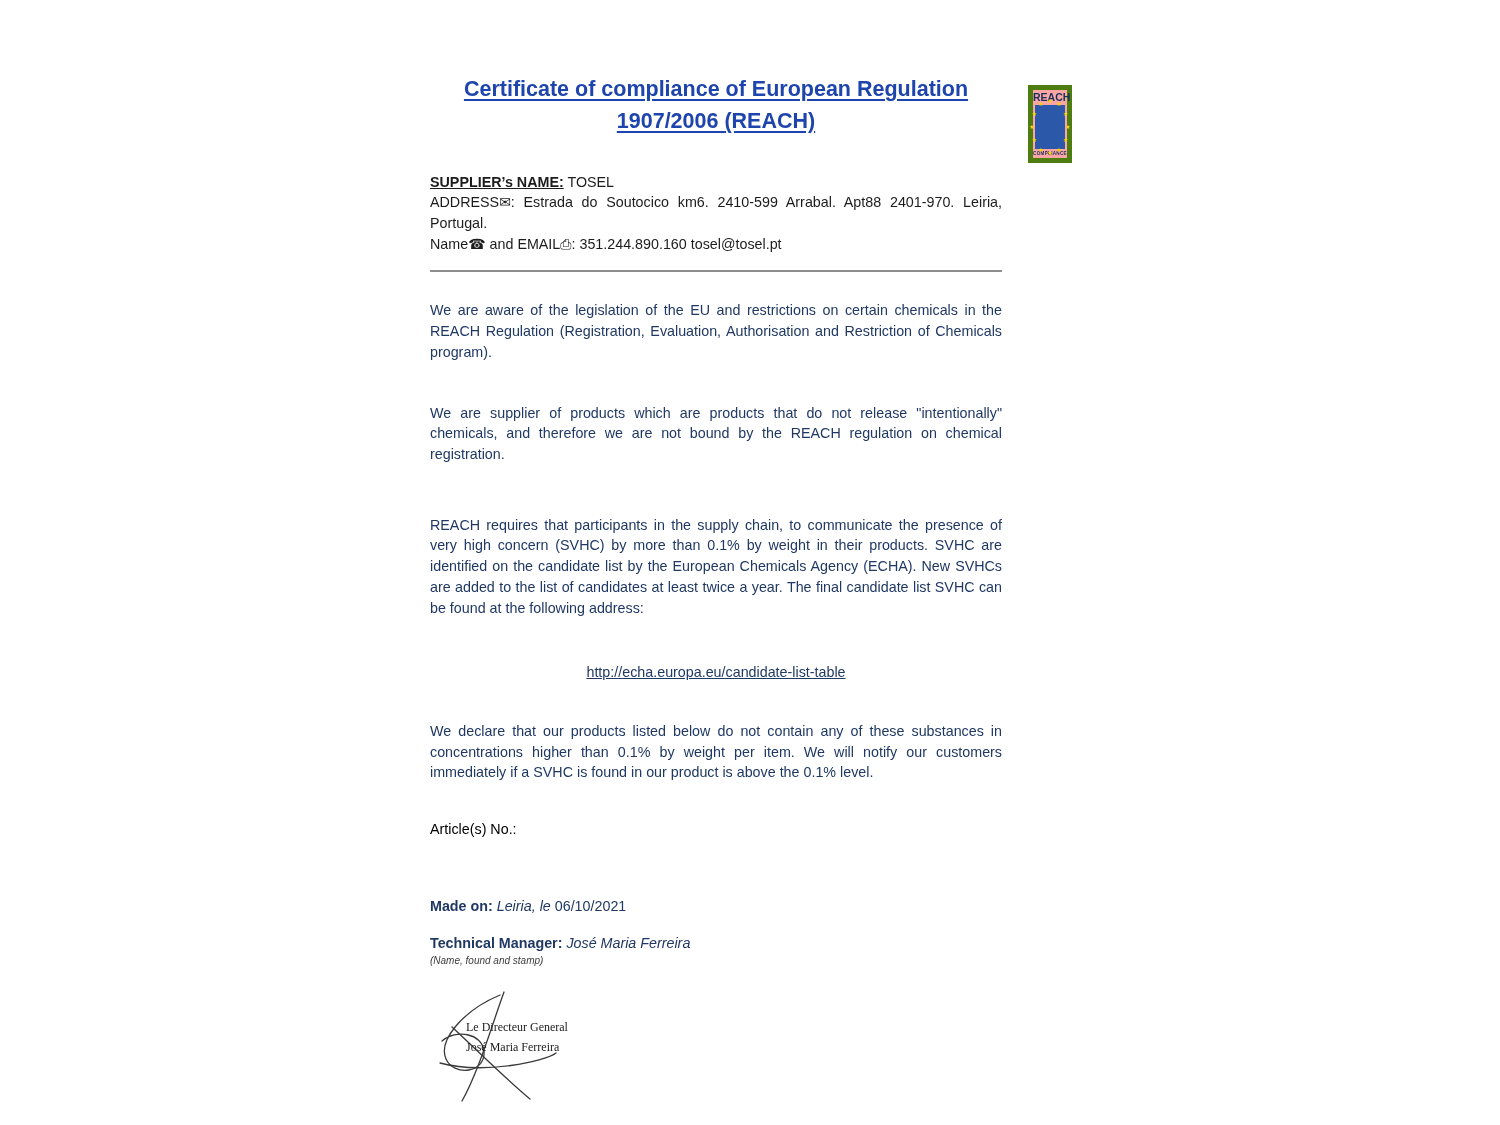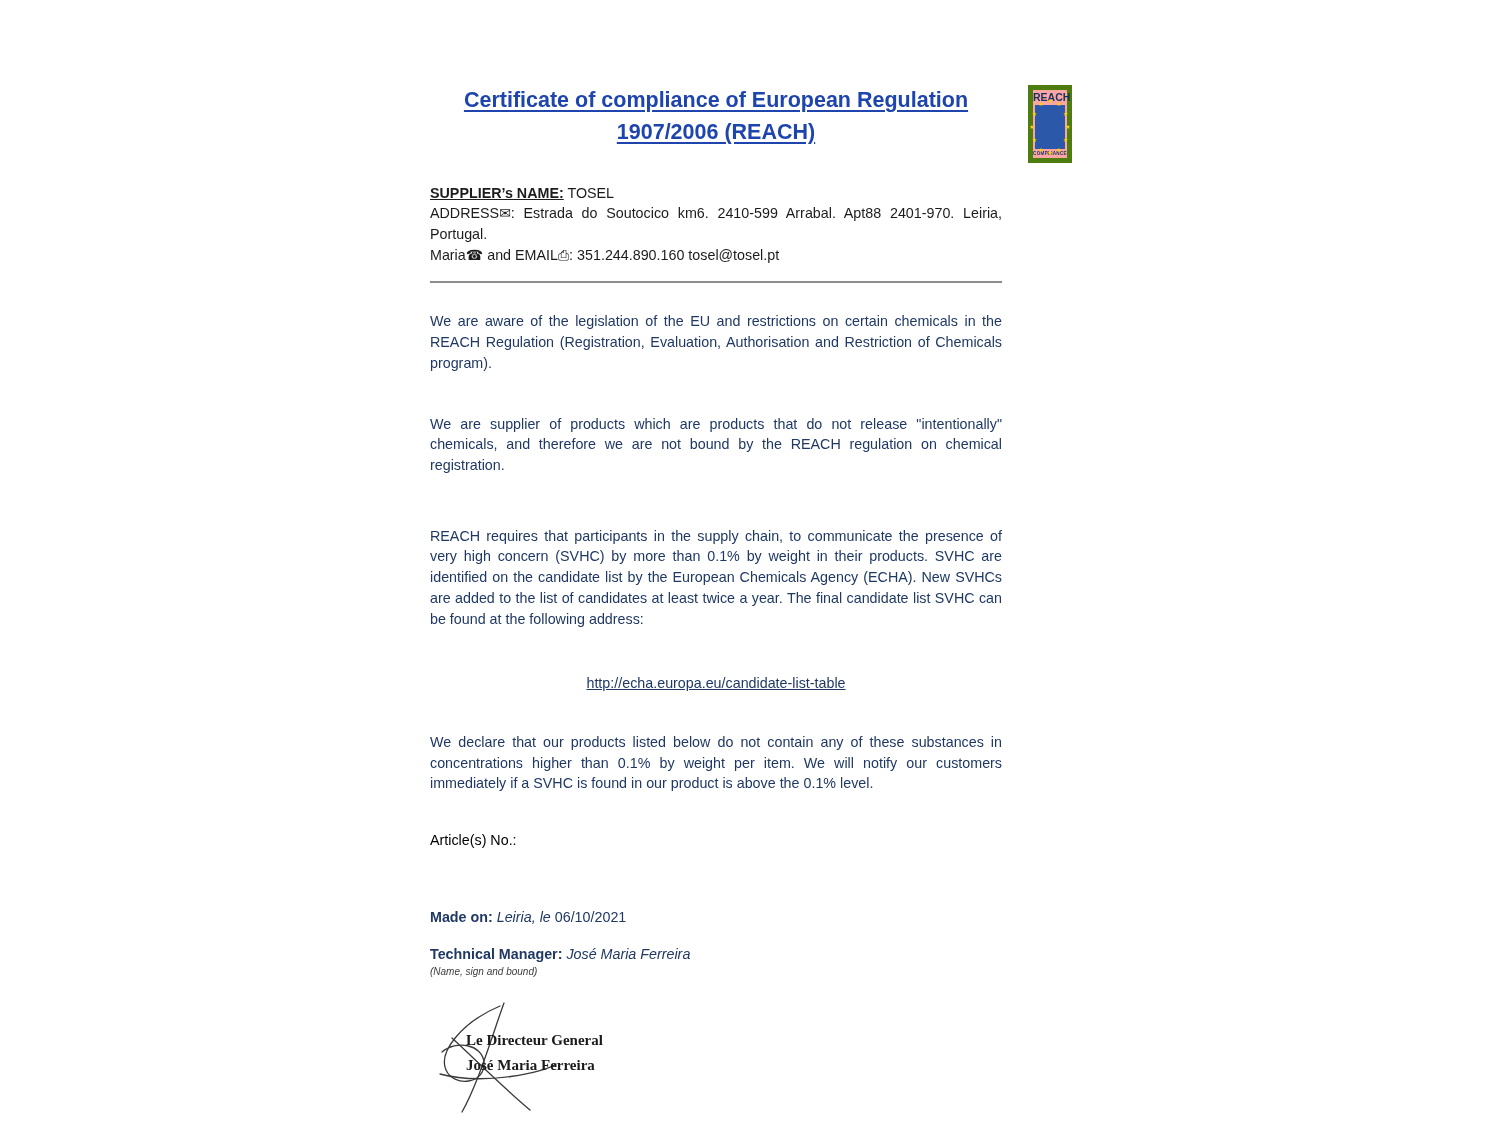--- a/index.html
+++ b/index.html
@@ -9,21 +9,21 @@
     font-family: "Liberation Sans", sans-serif;
     position: relative;
     overflow: hidden;
   }
   .page { position: absolute; inset: 0; background: #fff; }
 
   
   .content {
     position: absolute;
     left: 430px;
-    top: 84px;
+    top: 73px;
     width: 572px;
     color: #1f3864;
     font-size: 14.3px;
     line-height: 1.45;
   }
 
   .title {
     color: #1e44ad;
     font-size: 21.5px;
     font-weight: bold;
@@ -85,25 +85,24 @@
     margin-left: 4px;
     width: 170px;
     height: 115px;
   }
   .sig-svg { position: absolute; inset: 0; }
   .stamp-text {
     position: absolute;
     left: 32px;
     top: 28px;
     font-family: "Liberation Serif", serif;
-    font-size: 15px;
+    font-size: 12px;
     color: #1a1a1a;
     line-height: 1.7;
     white-space: nowrap;
-    font-weight: bold;
   }
 
   
   .logo {
     position: absolute;
     left: 1028px;
     top: 85px;
     width: 44px;
     border: 5px solid #4d7c0f;
     background: #fca5a5;
@@ -166,41 +165,41 @@
   <div class="content">
 
     <div class="title">
       <span class="title-line">Certificate of compliance of European Regulation</span><br>
       <span class="title-line">1907/2006 (REACH)</span>
     </div>
 
     <div class="supplier">
       <p class="sline"><span class="bold underline">SUPPLIER’s NAME:</span><span> TOSEL</span></p>
       <p class="sline"><span>ADDRESS</span><span class="glyph">✉</span><span>: Estrada do Soutocico km6. 2410-599 Arrabal. Apt88 2401-970. Leiria, Portugal.</span></p>
-      <p class="sline"><span>Maria</span><span class="glyph">☎</span><span> and EMAIL</span><span class="glyph">⎙</span><span>: 351.244.890.160 tosel@tosel.pt</span></p>
+      <p class="sline"><span>Name</span><span class="glyph">☎</span><span> and EMAIL</span><span class="glyph">⎙</span><span>: 351.244.890.160 tosel@tosel.pt</span></p>
     </div>
 
     <hr class="divider">
 
     <p class="para para-1">We are aware of the legislation of the EU and restrictions on certain chemicals in the REACH Regulation (Registration, Evaluation, Authorisation and Restriction of Chemicals program).</p>
 
     <p class="para para-2">We are supplier of products which are products that do not release "intentionally" chemicals, and therefore we are not bound by the REACH regulation on chemical registration.</p>
 
     <p class="para para-3">REACH requires that participants in the supply chain, to communicate the presence of very high concern (SVHC) by more than 0.1% by weight in their products. SVHC are identified on the candidate list by the European Chemicals Agency (ECHA). New SVHCs are added to the list of candidates at least twice a year. The final candidate list SVHC can be found at the following address:</p>
 
     <p class="link-line"><a class="doc-link">http://echa.europa.eu/candidate-list-table</a></p>
 
     <p class="para para-4">We declare that our products listed below do not contain any of these substances in concentrations higher than 0.1% by weight per item. We will notify our customers immediately if a SVHC is found in our product is above the 0.1% level.</p>
 
     <p class="para-articles">Article(s) No.:</p>
 
     <p class="made-on"><span class="bold">Made on:</span><span class="italic"> Leiria, le</span><span> 06/10/2021</span></p>
 
     <p class="manager"><span class="bold">Technical Manager:</span><span class="italic"> José Maria Ferreira</span></p>
-    <p class="caption">(Name, sign and bound)</p>
+    <p class="caption">(Name, found and stamp)</p>
 
     <div class="signature">
       <svg class="sig-svg" width="170" height="115" viewBox="0 0 170 115" xmlns="http://www.w3.org/2000/svg">
         <g fill="none" stroke="#3a3a3a" stroke-width="1.3" stroke-linecap="round">
           <path d="M66 6 C 28 22, 4 52, 12 70 C 20 88, 52 84, 50 62 C 48 44, 22 40, 8 52"></path>
           <path d="M70 3 C 58 36, 44 84, 28 112"></path>
           <path d="M18 38 C 46 64, 74 92, 96 110"></path>
           <path d="M6 74 C 50 86, 112 72, 122 64"></path>
         </g>
       </svg>

